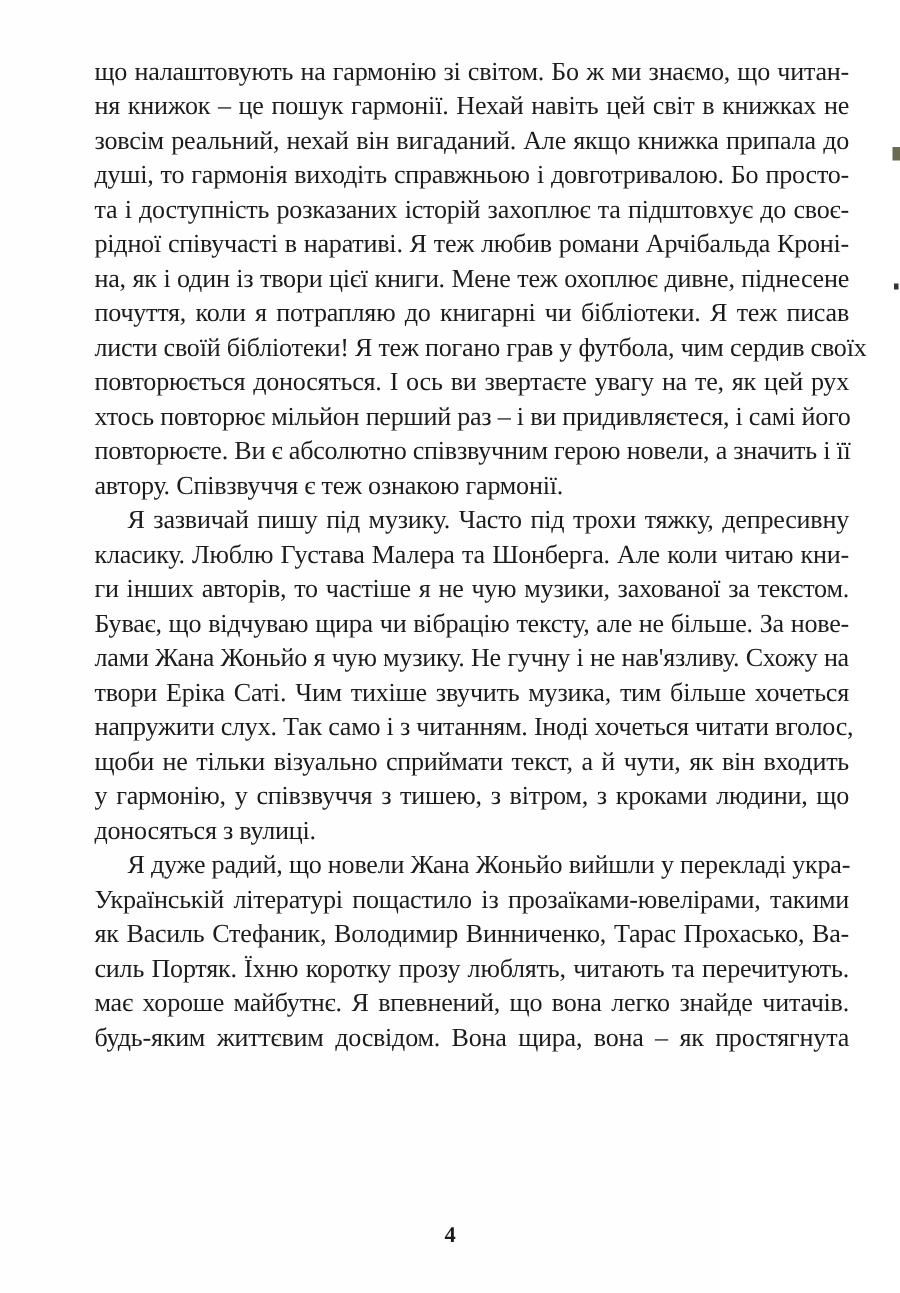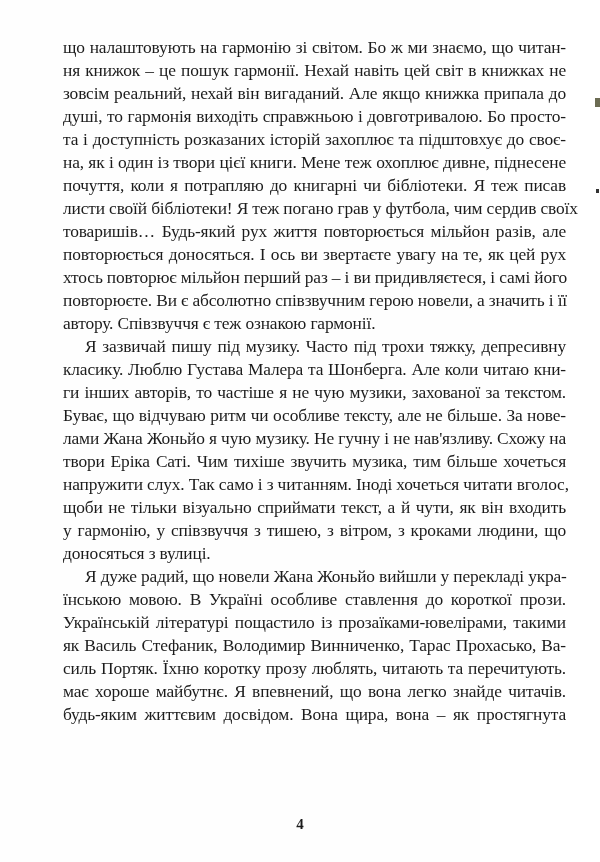--- a/index.html
+++ b/index.html
@@ -26,44 +26,43 @@
 <body>
 
 <div class="page">
   <div class="text-block" id="text-block">
       <div>
         <span class="line">що налаштовують на гармонію зі світом. Бо ж ми знаємо, що читан-</span>
         <span class="line">ня книжок – це пошук гармонії. Нехай навіть цей світ в книжках не</span>
         <span class="line">зовсім реальний, нехай він вигаданий. Але якщо книжка припала до</span>
         <span class="line">душі, то гармонія виходіть справжньою і довготривалою. Бо просто-</span>
         <span class="line">та і доступність розказаних історій захоплює та підштовхує до своє-</span>
+        <span class="line">рідної співучасті в наративі. Я теж любив романи Арчібальда Кроні-</span>
         <span class="line">на, як і один із твори цієї книги. Мене теж охоплює дивне, піднесене</span>
         <span class="line">почуття, коли я потрапляю до книгарні чи бібліотеки. Я теж писав</span>
         <span class="line">листи своїй бібліотеки! Я теж погано грав у футбола, чим сердив своїх</span>
-        <span class="line">товаришів… Будь-який рух життя повторюється мільйон разів, але</span>
         <span class="line">повторюється доносяться. І ось ви звертаєте увагу на те, як цей рух</span>
         <span class="line">хтось повторює мільйон перший раз – і ви придивляєтеся, і самі його</span>
         <span class="line">повторюєте. Ви є абсолютно співзвучним герою новели, а значить і її</span>
         <span class="line last">автору. Співзвуччя є теж ознакою гармонії.</span>
       </div>
       <div>
         <span class="line indent">Я зазвичай пишу під музику. Часто під трохи тяжку, депресивну</span>
         <span class="line">класику. Люблю Густава Малера та Шонберга. Але коли читаю кни-</span>
         <span class="line">ги інших авторів, то частіше я не чую музики, захованої за текстом.</span>
-        <span class="line">Буває, що відчуваю ритм чи особливе тексту, але не більше. За нове-</span>
+        <span class="line">Буває, що відчуваю щира чи вібрацію тексту, але не більше. За нове-</span>
         <span class="line">лами Жана Жоньйо я чую музику. Не гучну і не нав'язливу. Схожу на</span>
         <span class="line">твори Еріка Саті. Чим тихіше звучить музика, тим більше хочеться</span>
         <span class="line">напружити слух. Так само і з читанням. Іноді хочеться читати вголос,</span>
         <span class="line">щоби не тільки візуально сприймати текст, а й чути, як він входить</span>
         <span class="line">у гармонію, у співзвуччя з тишею, з вітром, з кроками людини, що</span>
         <span class="line last">доносяться з вулиці.</span>
       </div>
       <div>
         <span class="line indent">Я дуже радий, що новели Жана Жоньйо вийшли у перекладі укра-</span>
-        <span class="line">їнською мовою. В Україні особливе ставлення до короткої прози.</span>
         <span class="line">Українській літературі пощастило із прозаїками-ювелірами, такими</span>
         <span class="line">як Василь Стефаник, Володимир Винниченко, Тарас Прохасько, Ва-</span>
         <span class="line">силь Портяк. Їхню коротку прозу люблять, читають та перечитують.</span>
       </div>
       <div>
         <span class="line">має хороше майбутнє. Я впевнений, що вона легко знайде читачів.</span>
         <span class="line">будь-яким життєвим досвідом. Вона щира, вона – як простягнута</span>
       </div>
     </div>
   <div class="page-number">4</div>

